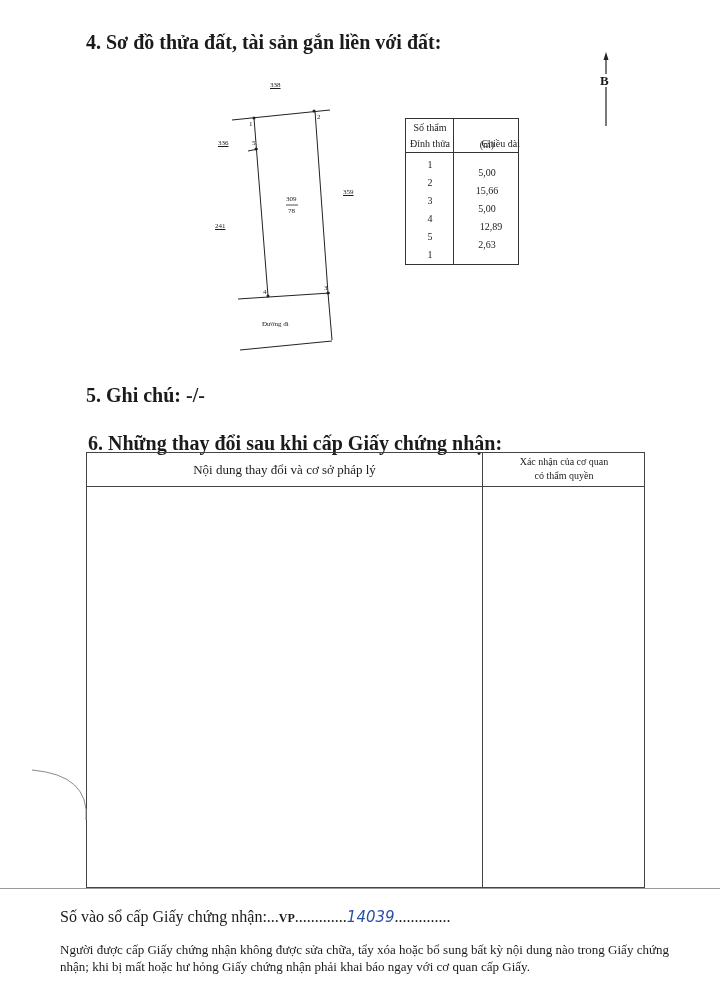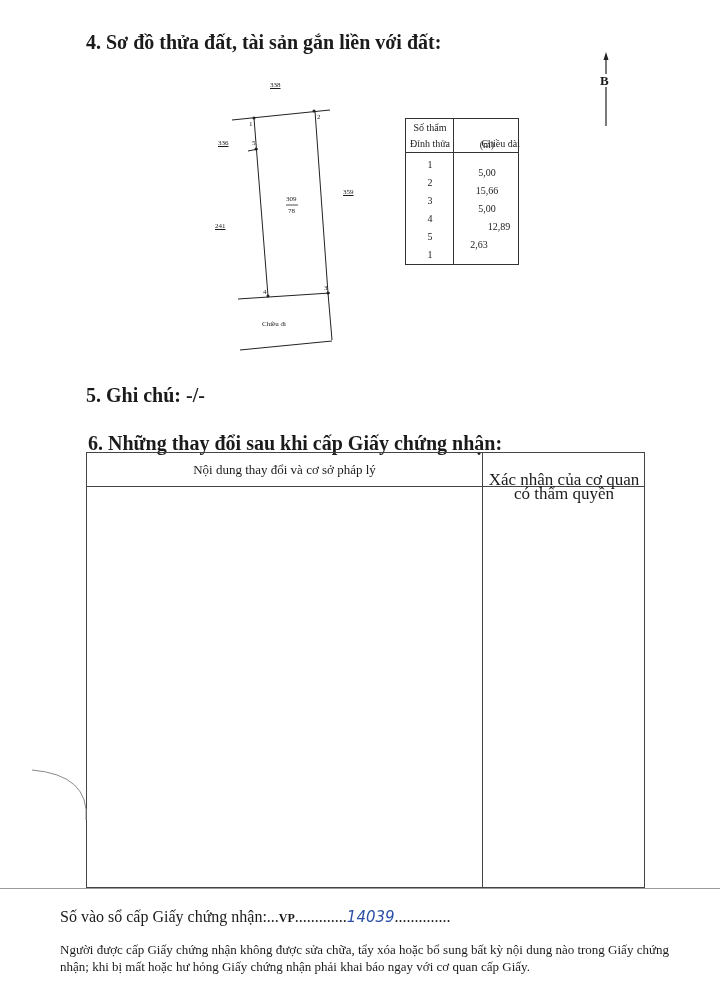--- a/index.html
+++ b/index.html
@@ -25,21 +25,21 @@
     .lentable .cell { position: absolute; text-align: center; white-space: nowrap; }
 
     
     .changes {
       position: absolute; left: 86px; top: 452px; width: 559px; height: 436px;
       border: 1px solid #444; box-sizing: border-box;
     }
     .changes .vline { position: absolute; left: 395px; top: 0; width: 1px; height: 100%; background: #444; }
     .changes .hline { position: absolute; left: 0; top: 33px; width: 100%; height: 1px; background: #444; }
     .changes .h1 { position: absolute; left: 0; top: 9px; width: 395px; text-align: center; font-size: 13px; }
-    .changes .h2 { position: absolute; left: 396px; top: 20px; width: 162px; text-align: center; font-size: 17px; line-height: 14px; }
+    .changes .h2 { position: absolute; left: 396px; top: 2px; width: 162px; text-align: center; font-size: 10px; line-height: 14px; }
 
     .footer1 { left: 60px; top: 908px; font-size: 16px; white-space: nowrap; }
     .footer1 .vp { font-weight: bold; font-size: 12px; }
     .footer1 .dots { letter-spacing: 0px; }
     .footer1 .hand { color: #2b4fa8; font-family: "DejaVu Sans", sans-serif; font-style: italic; font-size: 15px; }
     .footer2 { left: 60px; top: 941px; font-size: 13px; line-height: 17px; width: 640px; }
   </style>
 </head>
 <body>
 
@@ -77,21 +77,21 @@
     <circle cx="138" cy="233" r="1.5" fill="#222"></circle>
 
     <line x1="96" y1="145" x2="108" y2="145" stroke="#222" stroke-width="0.8"></line>
   </svg>
   <div class="abs small ul" style="left:80px; top:21px;">338</div>
   <div class="abs small ul" style="left:20px; top:79px;margin-left:8px;">336</div>
   <div class="abs small ul" style="left:25px; top:162px;">241</div>
   <div class="abs small ul" style="left:153px; top:128px;text-align:right;">359</div>
   <div class="abs small" style="left:96px; top:135px;">309</div>
   <div class="abs small" style="left:98px; top:147px;">78</div>
-  <div class="abs small" style="left:72px; top:260px;">Chiều đi</div>
+  <div class="abs small" style="left:72px; top:260px;">Đường đi</div>
   <div class="abs small" style="left:59px; top:60px;">1</div>
   <div class="abs small" style="left:127px; top:53px;">2</div>
   <div class="abs small" style="left:134px; top:224px;">3</div>
   <div class="abs small" style="left:73px; top:228px;">4</div>
   <div class="abs small" style="left:62px; top:79px;">5</div>
 </div>
 
 <div class="lentable">
   <div class="col1"></div>
   <div class="hdr"></div>
@@ -103,22 +103,22 @@
   <div class="cell" style="left:0; top:40px; width:48px;">1</div>
   <div class="cell" style="left:0; top:58px; width:48px;">2</div>
   <div class="cell" style="left:0; top:76px; width:48px;">3</div>
   <div class="cell" style="left:0; top:94px; width:48px;">4</div>
   <div class="cell" style="left:0; top:112px; width:48px;">5</div>
   <div class="cell" style="left:0; top:130px; width:48px;">1</div>
 
   <div class="cell" style="left:48px; top:48px; width:66px;">5,00</div>
   <div class="cell" style="left:48px; top:66px; width:66px;">15,66</div>
   <div class="cell" style="left:48px; top:84px; width:66px;">5,00</div>
-  <div class="cell" style="left:60px; top:102px; width:66px;">12,89</div>
-  <div class="cell" style="left:40px; top:120px; width:66px;">2,63</div>
+  <div class="cell" style="left:52px; top:102px; width:66px;">12,89</div>
+  <div class="cell" style="left:48px; top:120px; width:66px;">2,63</div>
 </div>
 
 <div class="abs heading" style="left:86px; top:384px;">5. Ghi chú: -/-</div>
 
 <div class="abs heading" style="left:88px; top:432px;">6. Những thay đổi sau khi cấp Giấy chứng nhận:</div>
 
 <div class="changes">
   <div class="vline"></div>
   <div class="hline"></div>
   <div class="h1">Nội dung thay đổi và cơ sở pháp lý</div>

